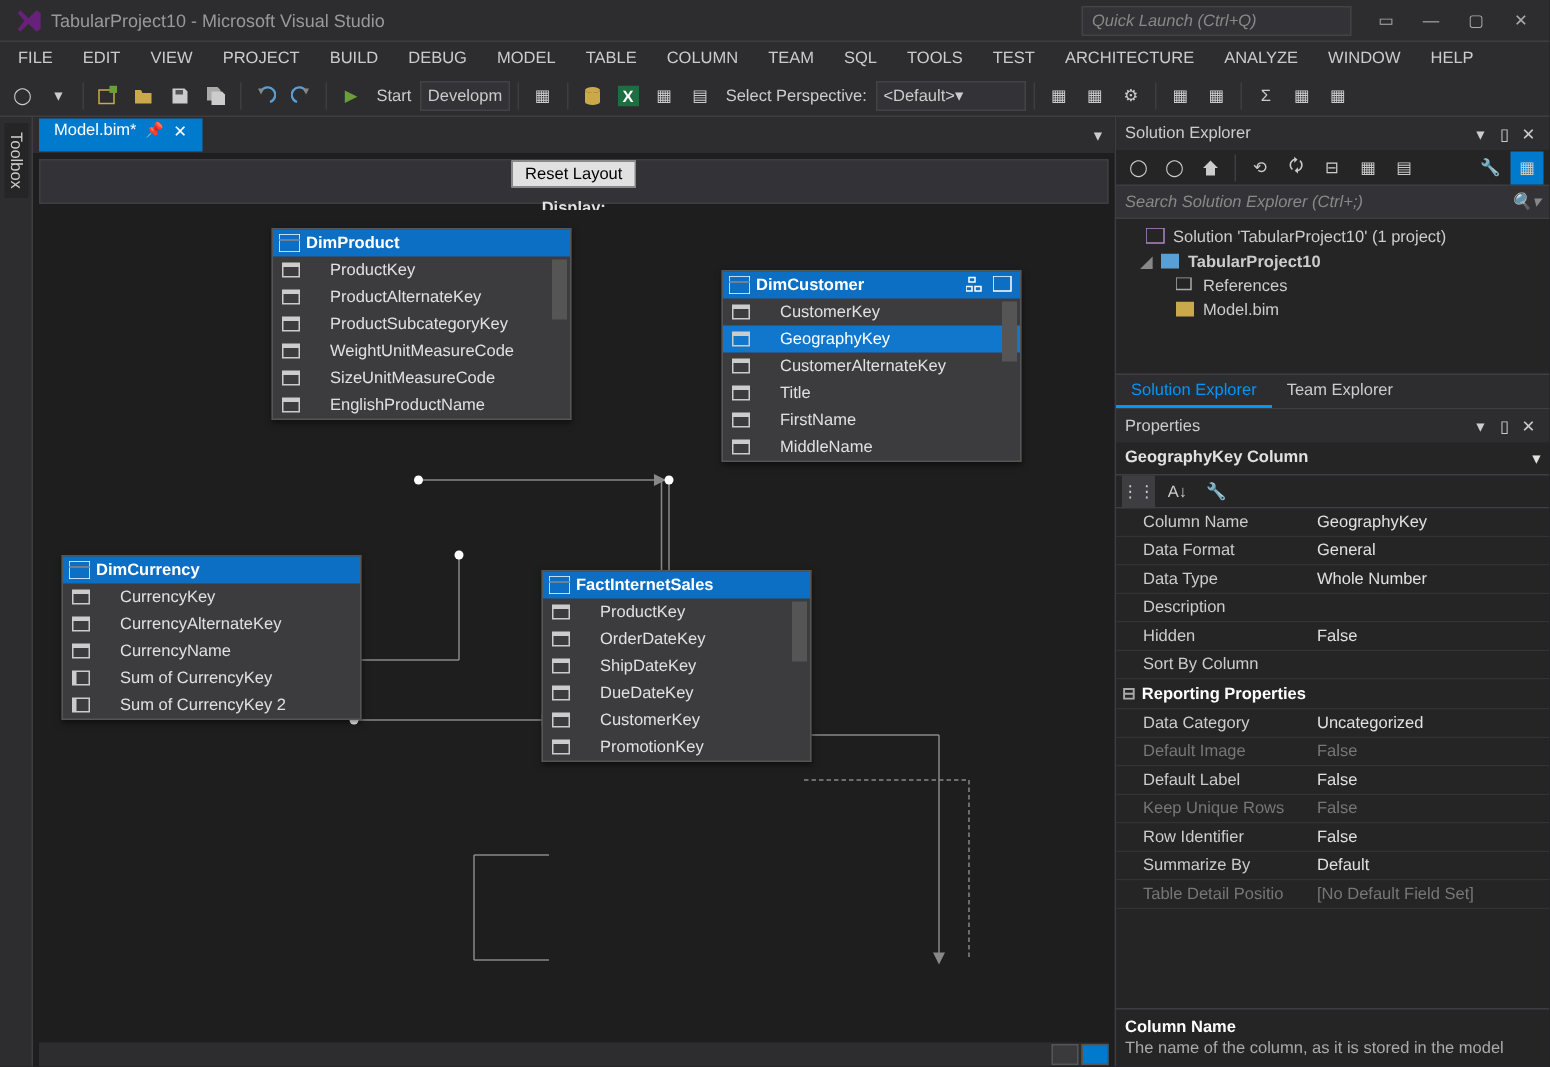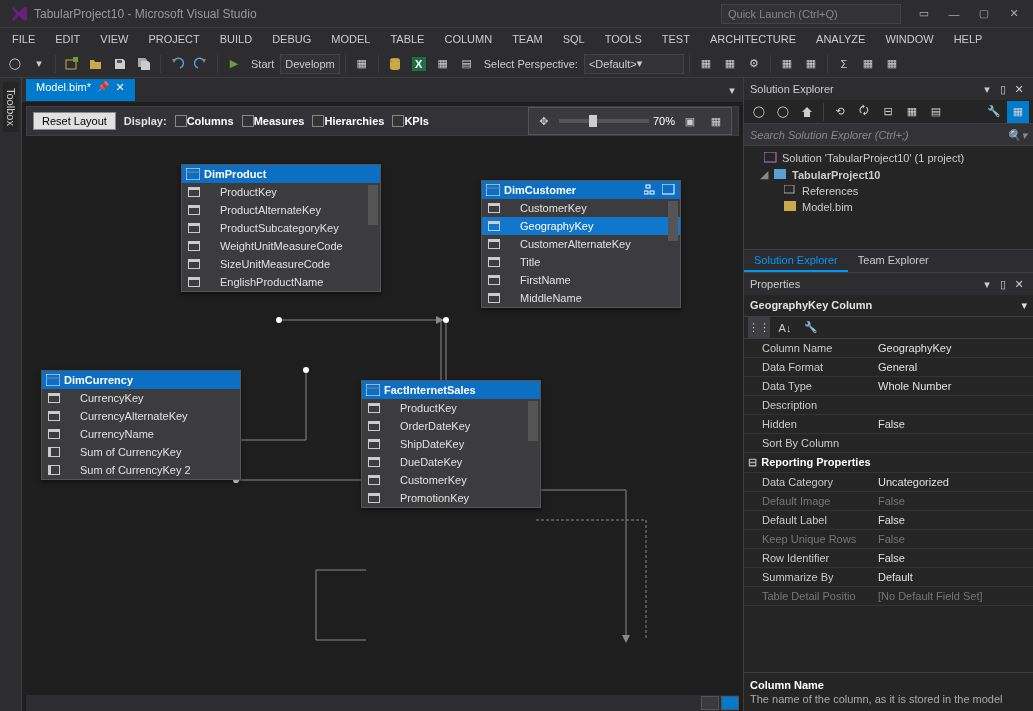--- a/index.html
+++ b/index.html
@@ -1,38 +1,38 @@
 <!DOCTYPE html>
 <html><head>
 <meta charset="utf-8">
 <style>
 * { margin:0; padding:0; box-sizing:border-box; font-family:"Segoe UI",Arial,sans-serif; font-size:11px; }
 body { background:#2d2d30; color:#ccc; width:1033px; height:711px; overflow:hidden; position:relative; }
 .titlebar { height:28px; background:#2d2d30; display:flex; align-items:center; padding:0 4px; border-bottom:1px solid #3e3e42; }
 .titlebar .logo { width:18px; height:18px; margin:0 6px; }
 .titlebar .title { flex:1; color:#999; font-size:12px; }
-.titlebar .quicklaunch { width:180px; height:20px; background:#333337; border:1px solid #434346; color:#888; padding:0 6px; line-height:18px; }
+.titlebar .quicklaunch { width:180px; height:20px; background:#333337; border:1px solid #434346; color:#888; padding:0 6px; line-height:18px; font-style:italic; }
 .winbtns { display:flex; margin-left:8px; }
 .winbtn { width:30px; height:22px; display:flex; align-items:center; justify-content:center; color:#aaa; }
 .menubar { height:22px; display:flex; align-items:center; padding:0 2px; background:#2d2d30; }
 .menuitem { padding:2px 10px; color:#ccc; font-size:11px; }
 .toolbar { height:28px; display:flex; align-items:center; padding:0 4px; background:#2d2d30; border-bottom:1px solid #3e3e42; gap:2px; }
 .tbtn { width:22px; height:22px; display:flex; align-items:center; justify-content:center; color:#ccc; }
 .tsep { width:1px; height:18px; background:#3e3e42; margin:0 3px; }
 .tlabel { color:#ccc; padding:0 4px; font-size:11px; }
 .tdropdown { background:#333337; border:1px solid #434346; color:#ccc; height:20px; padding:0 4px; font-size:11px; display:inline-flex; align-items:center; }
 .main { display:flex; height:633px; }
 .sidetab { width:22px; background:#2d2d30; border-right:1px solid #3e3e42; display:flex; flex-direction:column; align-items:center; padding-top:4px; }
 .sidetab .vtext { writing-mode:vertical-rl; color:#ccc; font-size:11px; padding:6px 2px; background:#252526; }
 .editor { flex:1; display:flex; flex-direction:column; background:#1e1e1e; position:relative; min-width:0; }
 .doctabs { height:24px; background:#2d2d30; display:flex; align-items:center; padding-left:4px; }
 .doctab { background:#007acc; color:#fff; padding:2px 10px; display:flex; gap:6px; height:22px; font-size:11px; }
 .doctab .pin { font-size:10px; }
 .doctab .close { font-size:11px; }
-.designer-toolbar { height:30px; background:#333337; border:1px solid #3e3e42; margin:4px; display:flex; align-items:center; padding:0 6px; gap:8px; }
+.designer-toolbar { height:30px; background:#333337; border:1px solid #3e3e42; margin:4px; display:flex; align-items:center; padding:0 6px; gap:8px;flex-direction:column; }
 .resetbtn { background:#e1e1e1; color:#000; padding:2px 8px; border:1px solid #888; font-size:11px; }
 .dlabel { color:#e1e1e1; font-weight:bold; font-size:11px; }
 .chk { display:flex; align-items:center; gap:0; }
 .chk .box { width:12px; height:12px; border:1px solid #888; background:#333; }
 .chk .lbl { color:#fff; font-weight:bold; font-size:11px; }
 .zoomctl { margin-left:auto; display:flex; align-items:center; gap:4px; background:#3a3a3c; padding:2px 4px; border:1px solid #555; }
 .zoomslider { width:90px; height:4px; background:#555; position:relative; }
 .zoomslider .thumb { width:8px; height:12px; background:#ccc; position:absolute; top:-4px; left:30px; }
 .canvas { flex:1; background:#1e1e1e; position:relative; overflow:hidden; margin:0 4px 4px 4px; }
 .table { position:absolute; background:#3c3c3e; border:1px solid #555; box-shadow:0 2px 4px rgba(0,0,0,0.5); }
@@ -259,21 +259,21 @@
           <line x1="290" y1="500" x2="340" y2="500"></line>
         <line x1="510" y1="350" x2="600" y2="350"></line>
           <line x1="600" y1="350" x2="600" y2="500"></line>
           <polygon points="596,495 600,503 604,495"></polygon>
         <line x1="510" y1="380" x2="620" y2="380" stroke-dasharray="3,2"></line>
           <line x1="620" y1="380" x2="620" y2="500" stroke-dasharray="3,2"></line>
         <line x1="420" y1="300" x2="420" y2="180"></line>
           <circle cx="420" cy="180" r="3"></circle>
       </svg>
 
-      <div class="table" style="left:155px;top:24px;width:200px">
+      <div class="table" style="left:155px;top:12px;width:200px">
         <div class="table-header">
             <svg class="ticon">
               <rect width="14" height="12" fill="none" stroke="#fff"></rect>
               <line x1="0" y1="4" x2="14" y2="4" stroke="#fff"></line>
             </svg>
             <span class="hname">DimProduct</span>
           </div>
         <div class="col-row">
             <div class="cicon"></div>
             <span>ProductKey</span>

